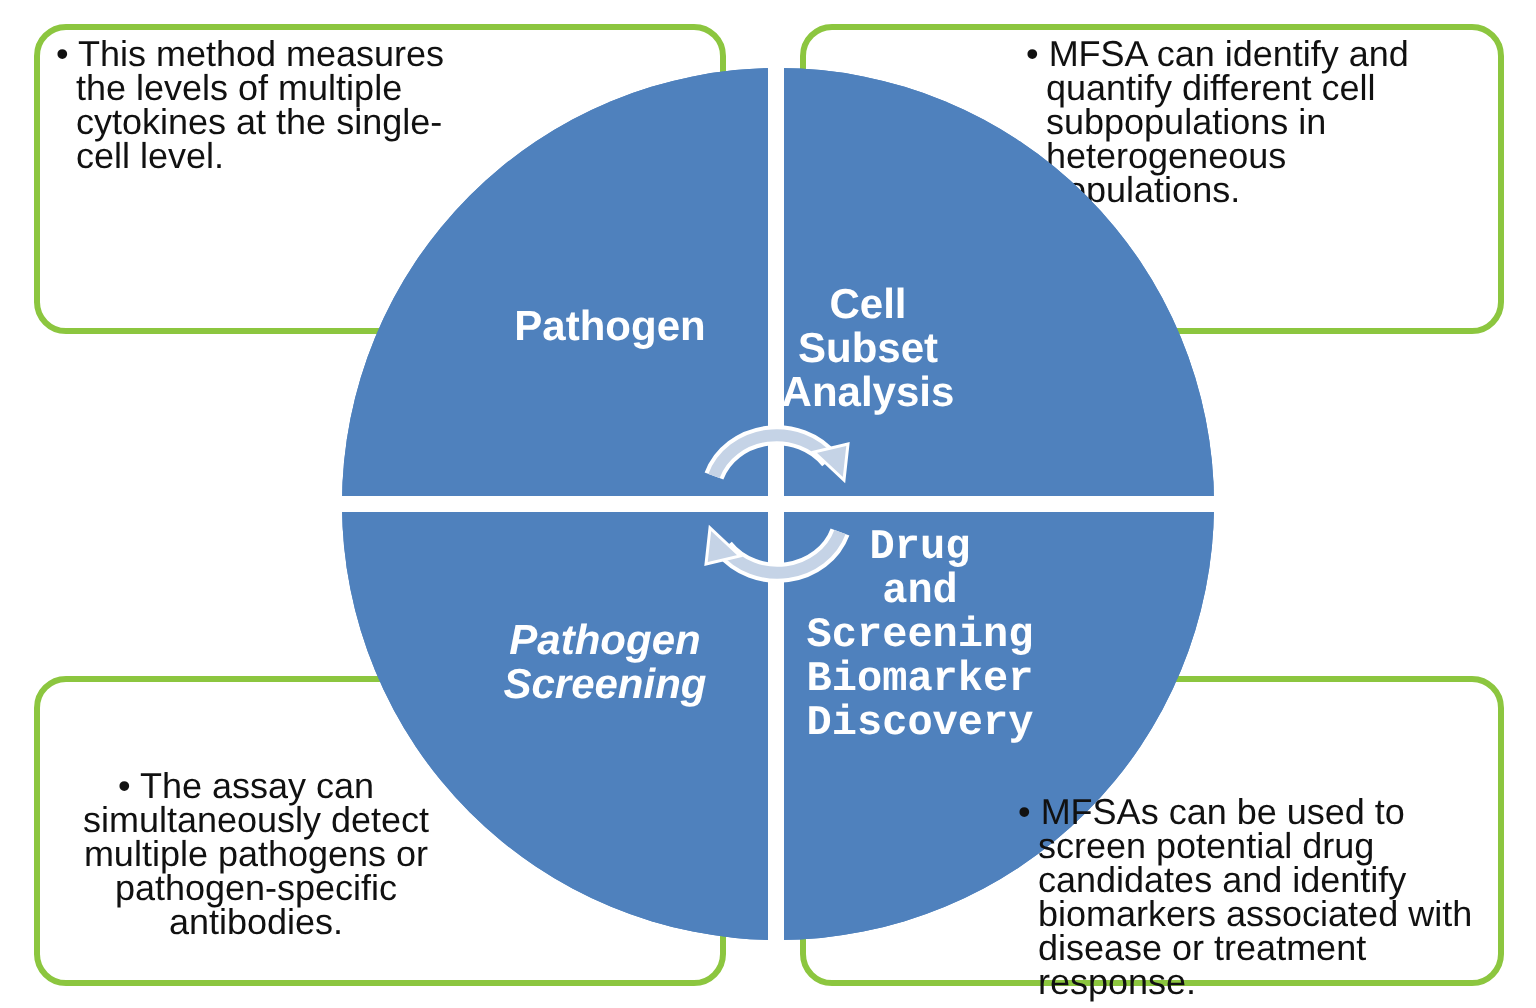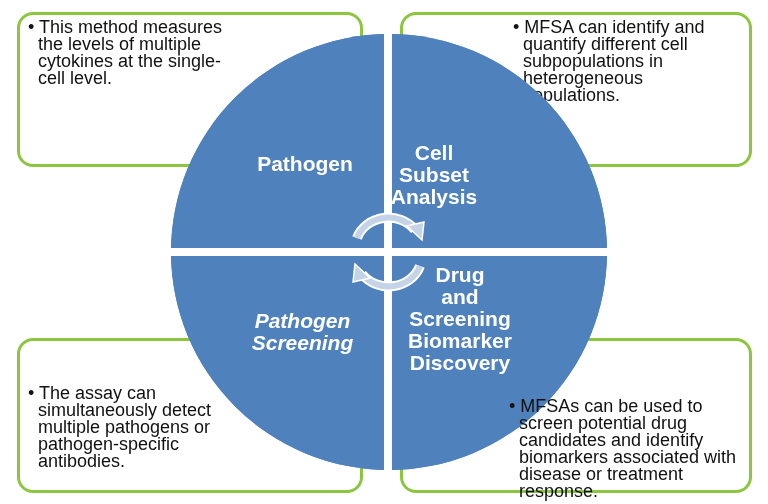--- a/index.html
+++ b/index.html
@@ -18,21 +18,21 @@
 <div class="box" style="left:400px;top:12px;width:352px;height:155px;"></div>
 <div class="box" style="left:17px;top:338px;width:346px;height:155px;"></div>
 <div class="box" style="left:400px;top:338px;width:352px;height:155px;"></div>
 
 <div class="box-text" style="left:28px;top:19px;width:220px;">
   <div class="bullet-item">• <span>This method measures the levels of multiple cytokines at the single-cell level.</span></div>
 </div>
 <div class="box-text" style="left:513px;top:19px;width:232px;">
   <div class="bullet-item">• <span>MFSA can identify and quantify different cell subpopulations in heterogeneous populations.</span></div>
 </div>
-<div class="box-text" style="left:28px;top:385px;width:190px;">
+<div class="box-text" style="left:28px;top:385px;width:190px;text-align:center;">
   <div class="bullet-item">• <span>The assay can simultaneously detect multiple pathogens or pathogen-specific antibodies.</span></div>
 </div>
 
 <svg id="diagram" width="768" height="504" viewBox="0 0 768 504">
   <defs>
     <clipPath id="circ">
         <circle cx="389" cy="252" r="218"></circle>
       </clipPath>
   </defs>
   <g clip-path="url(#circ)">
@@ -62,19 +62,19 @@
 </div>
 <div class="qlabel" style="left:384px;top:142px;width:100px;">
   <div>Cell</div>
   <div>Subset</div>
   <div>Analysis</div>
 </div>
 <div class="qlabel" style="left:240px;top:310px;width:125px;font-style:italic;">
   <div>Pathogen</div>
   <div>Screening</div>
 </div>
-<div class="qlabel" style="left:400px;top:264px;width:120px;">
+<div class="qlabel" style="left:400px;top:264px;width:120px;font-family:Liberation Mono, monospace;">
   <div>Drug</div>
   <div>and</div>
   <div>Screening</div>
   <div>Biomarker</div>
   <div>Discovery</div>
 </div>
 
 </body></html>

